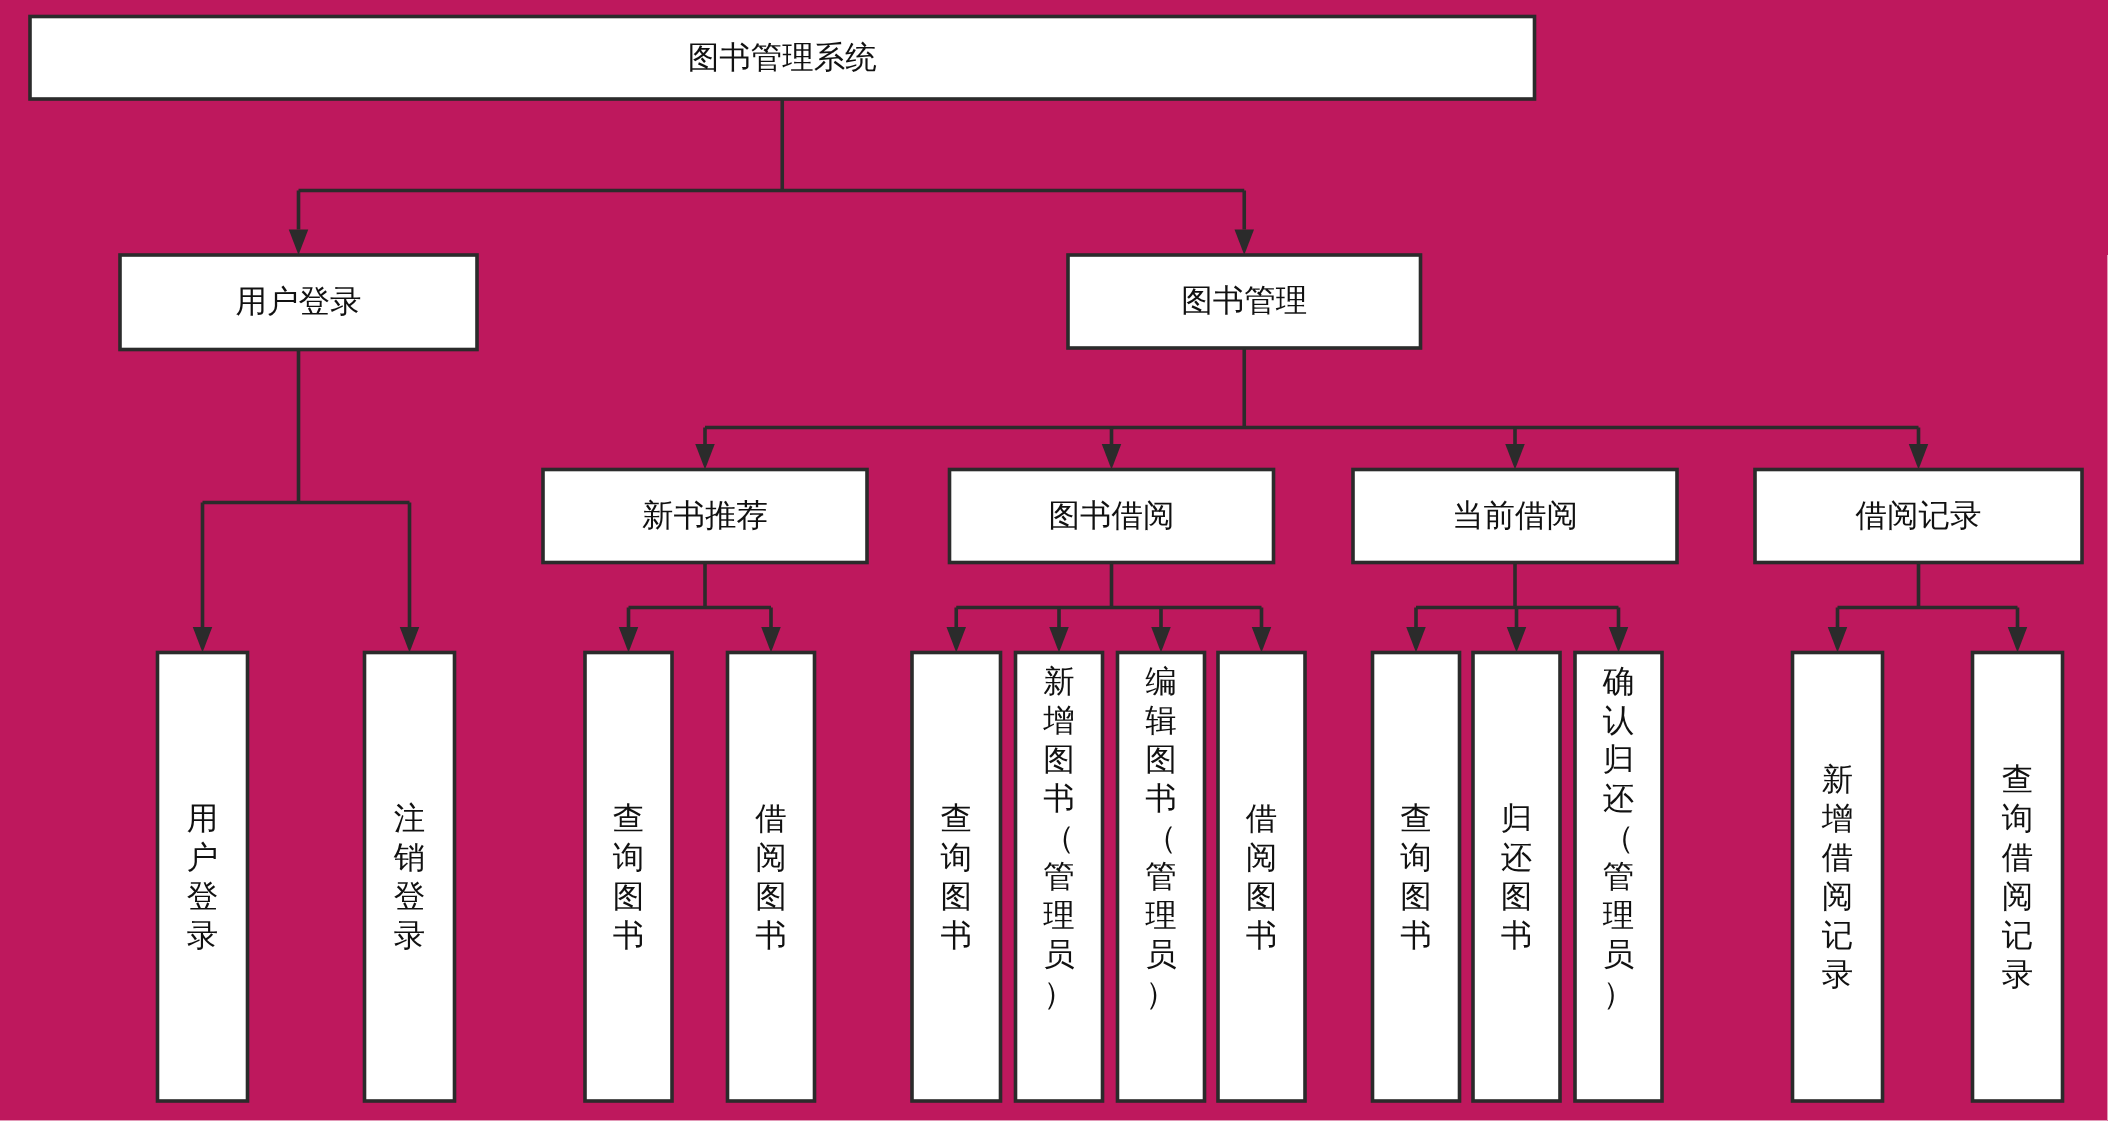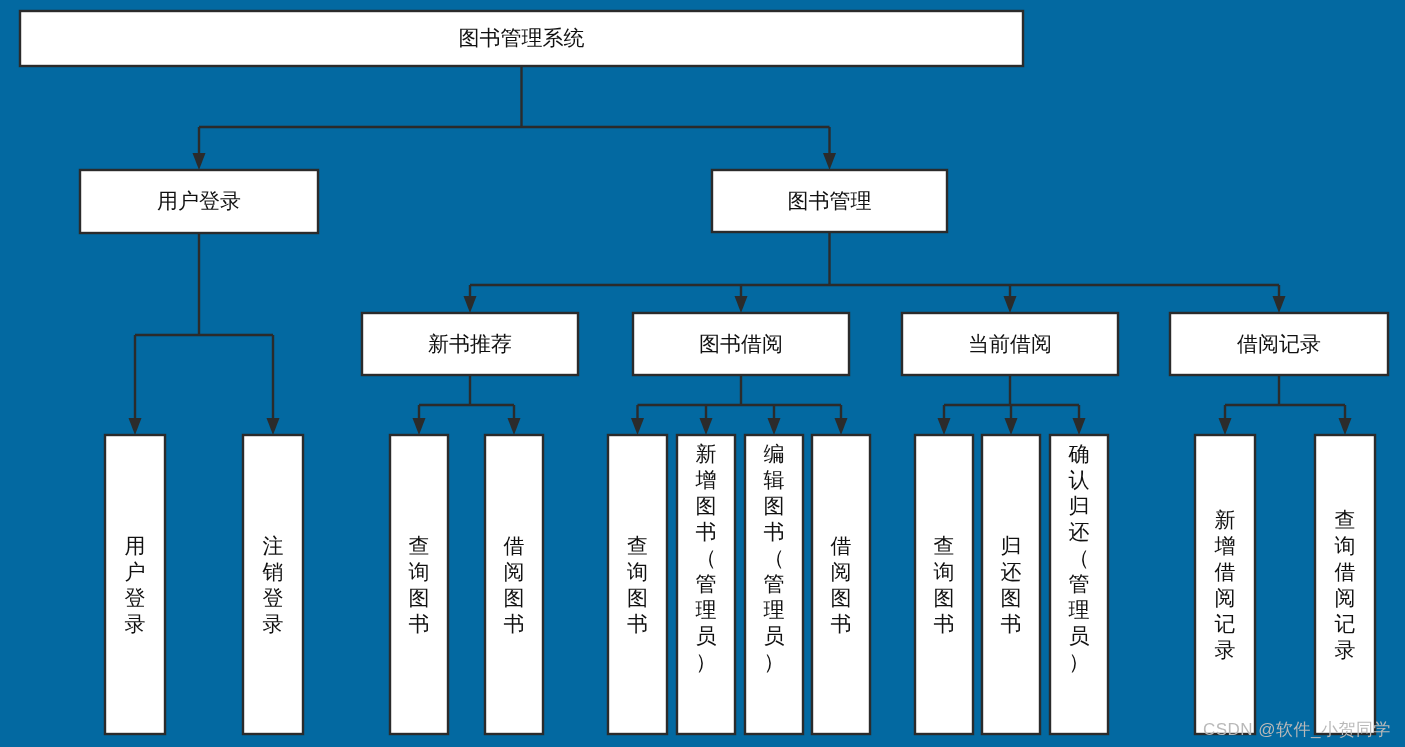--- a/index.html
+++ b/index.html
@@ -8,21 +8,21 @@
     padding: 0;
     background: #ffffff;
   }
   body {
     font-family: "Liberation Sans", "DejaVu Sans", sans-serif;
   }
   #diagram-canvas {
     position: relative;
     width: 1405px;
     height: 747px;
-    background: #0369a1;
+    background: #be185d;
     overflow: hidden;
   }
   svg.flow {
     position: absolute;
     left: 0;
     top: 0;
     width: 1405px;
     height: 747px;
   }
   .node-rect {
@@ -214,14 +214,13 @@
         <g>
           <rect x="1195" y="435" width="60" height="299" class="node-rect"></rect>
           <text x="1225" class="node-label-vertical"><tspan x="1225" y="526.78">新</tspan><tspan x="1225" y="552.78">增</tspan><tspan x="1225" y="578.78">借</tspan><tspan x="1225" y="604.78">阅</tspan><tspan x="1225" y="630.78">记</tspan><tspan x="1225" y="656.78">录</tspan></text>
         </g>
         <g>
           <rect x="1315" y="435" width="60" height="299" class="node-rect"></rect>
           <text x="1345" class="node-label-vertical"><tspan x="1345" y="526.78">查</tspan><tspan x="1345" y="552.78">询</tspan><tspan x="1345" y="578.78">借</tspan><tspan x="1345" y="604.78">阅</tspan><tspan x="1345" y="630.78">记</tspan><tspan x="1345" y="656.78">录</tspan></text>
         </g>
       </g>
   </svg>
-  <div class="watermark-text">CSDN @软件_小贺同学</div>
 </div>
 
 </body></html>

